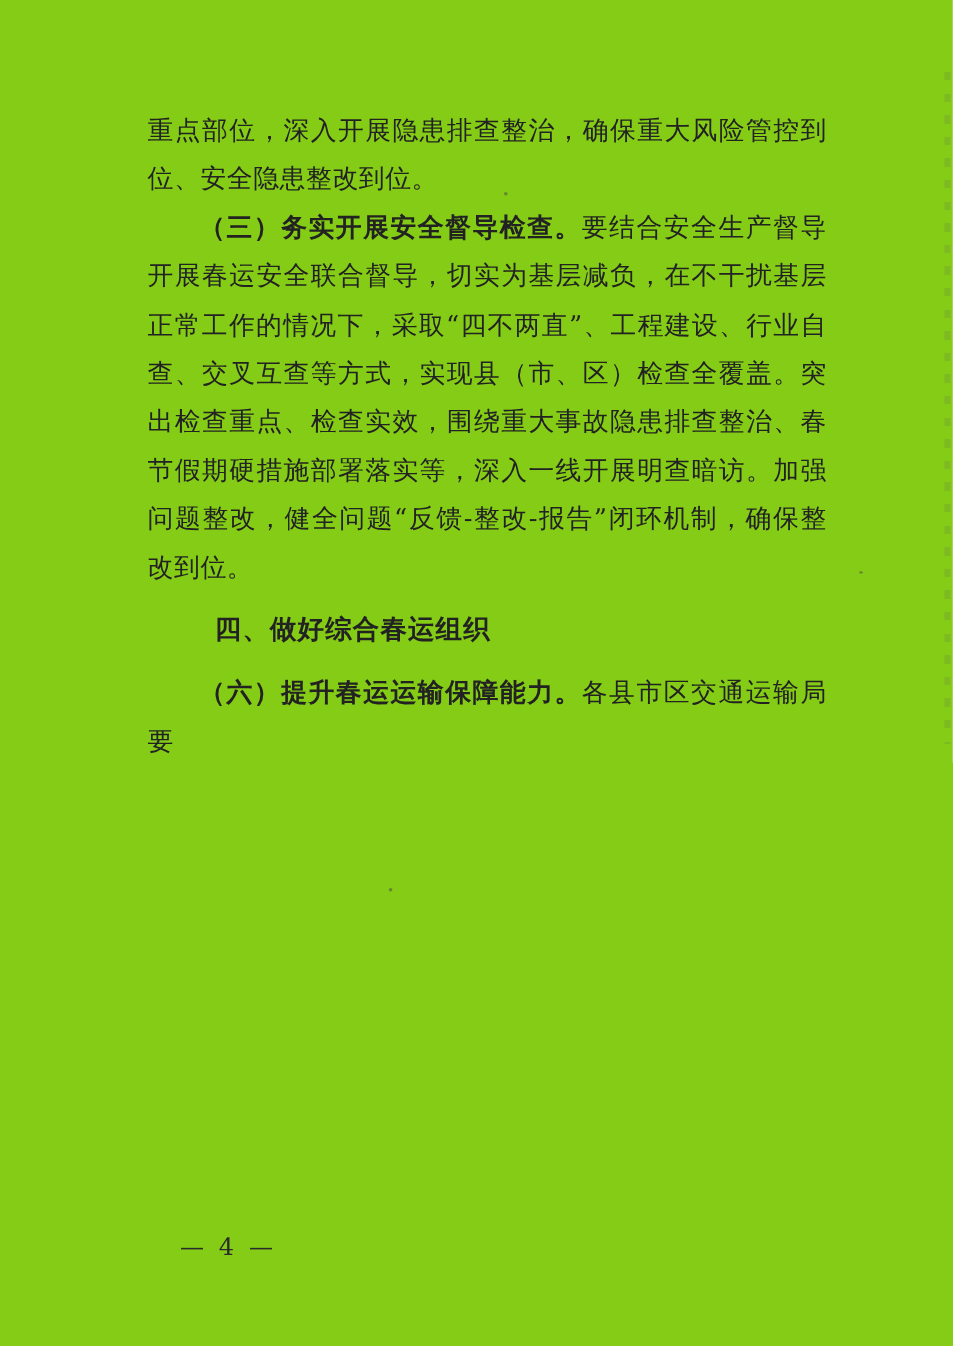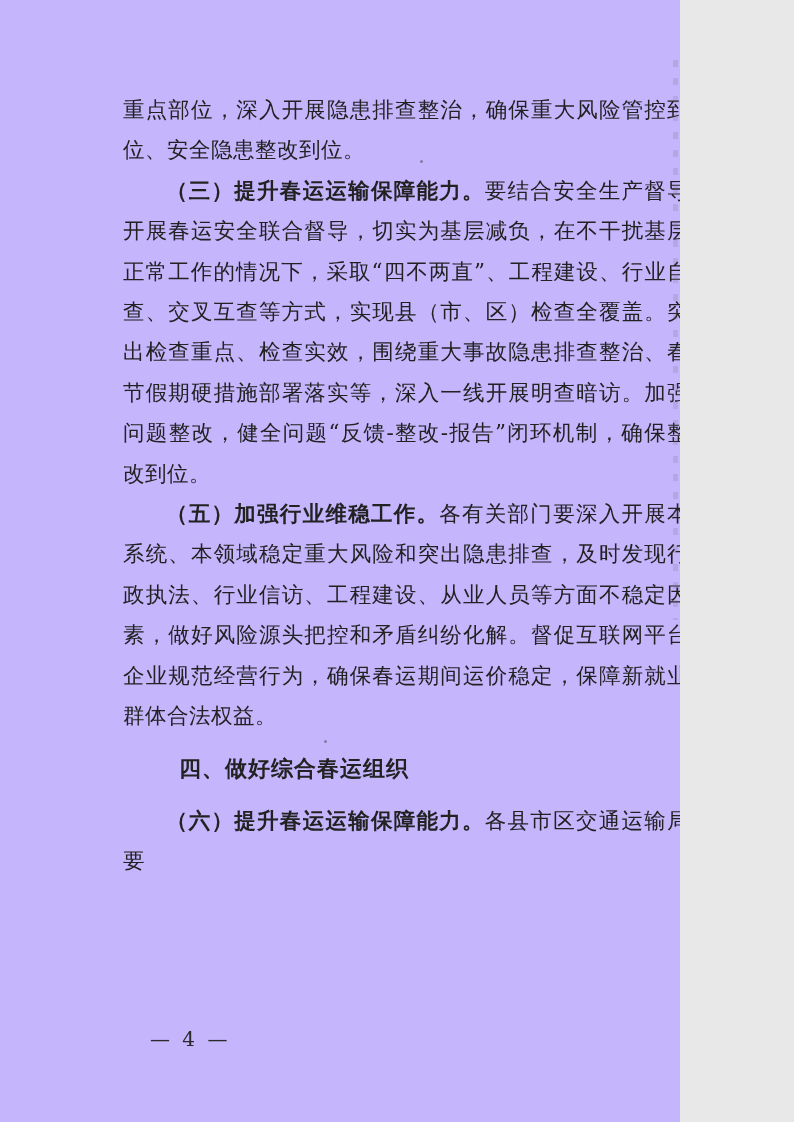--- a/index.html
+++ b/index.html
@@ -2,23 +2,23 @@
 <html><head>
 <meta charset="utf-8">
 <style>
   html, body {
     margin: 0;
     padding: 0;
     background: #e8e8e8;
   }
   .page {
     position: relative;
-    width: 680px;
+    width: 794px;
     height: 1122px;
-    background: #c4b5fd;
+    background: #84cc16;
     overflow: hidden;
     font-family: "DejaVu Serif", "Liberation Serif", serif;
     color: #222222;
   }
   .content {
     position: absolute;
     left: 123px;
     top: 90px;
     width: 566px;
   }
@@ -81,24 +81,23 @@
 </style>
 </head>
 <body>
 
 <div class="page">
 
   <div class="content">
 
     <p class="para no-indent"><span>重点部位，深入开展隐患排查整治，确保重大风险管控到位、安全隐患整改到位。</span></p>
 
-    <p class="para"><span class="lead">（三）提升春运运输保障能力。</span><span>要结合安全生产督导开展春运安全联合督导，切实为基层减负，在不干扰基层正常工作的情况下，采取“四不两直”、工程建设、行业自查、交叉互查等方式，实现县（市、区）检查全覆盖。突出检查重点、检查实效，围绕重大事故隐患排查整治、春节假期硬措施部署落实等，深入一线开展明查暗访。加强问题整改，健全问题“反馈-整改-报告”闭环机制，确保整改到位。</span></p>
+    <p class="para"><span class="lead">（三）务实开展安全督导检查。</span><span>要结合安全生产督导开展春运安全联合督导，切实为基层减负，在不干扰基层正常工作的情况下，采取“四不两直”、工程建设、行业自查、交叉互查等方式，实现县（市、区）检查全覆盖。突出检查重点、检查实效，围绕重大事故隐患排查整治、春节假期硬措施部署落实等，深入一线开展明查暗访。加强问题整改，健全问题“反馈-整改-报告”闭环机制，确保整改到位。</span></p>
 
 
-    <p class="para"><span class="lead">（五）加强行业维稳工作。</span><span>各有关部门要深入开展本系统、本领域稳定重大风险和突出隐患排查，及时发现行政执法、行业信访、工程建设、从业人员等方面不稳定因素，做好风险源头把控和矛盾纠纷化解。督促互联网平台企业规范经营行为，确保春运期间运价稳定，保障新就业群体合法权益。</span></p>
 
     <p class="heading"><span>四、做好综合春运组织</span></p>
 
     <p class="para"><span class="lead">（六）提升春运运输保障能力。</span><span>各县市区交通运输局要</span></p>
 
   </div>
 
   <div class="page-number">— 4 —</div>
 
   <div class="scan-artifact"></div>

